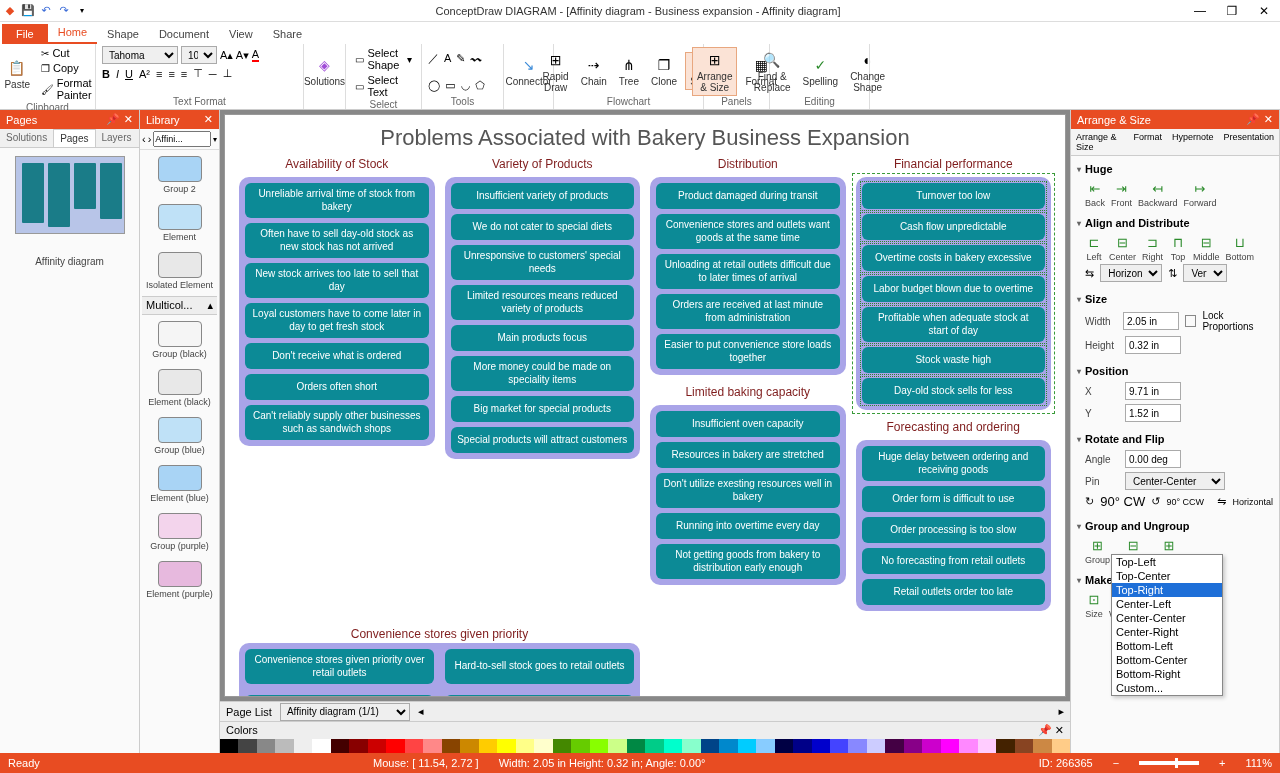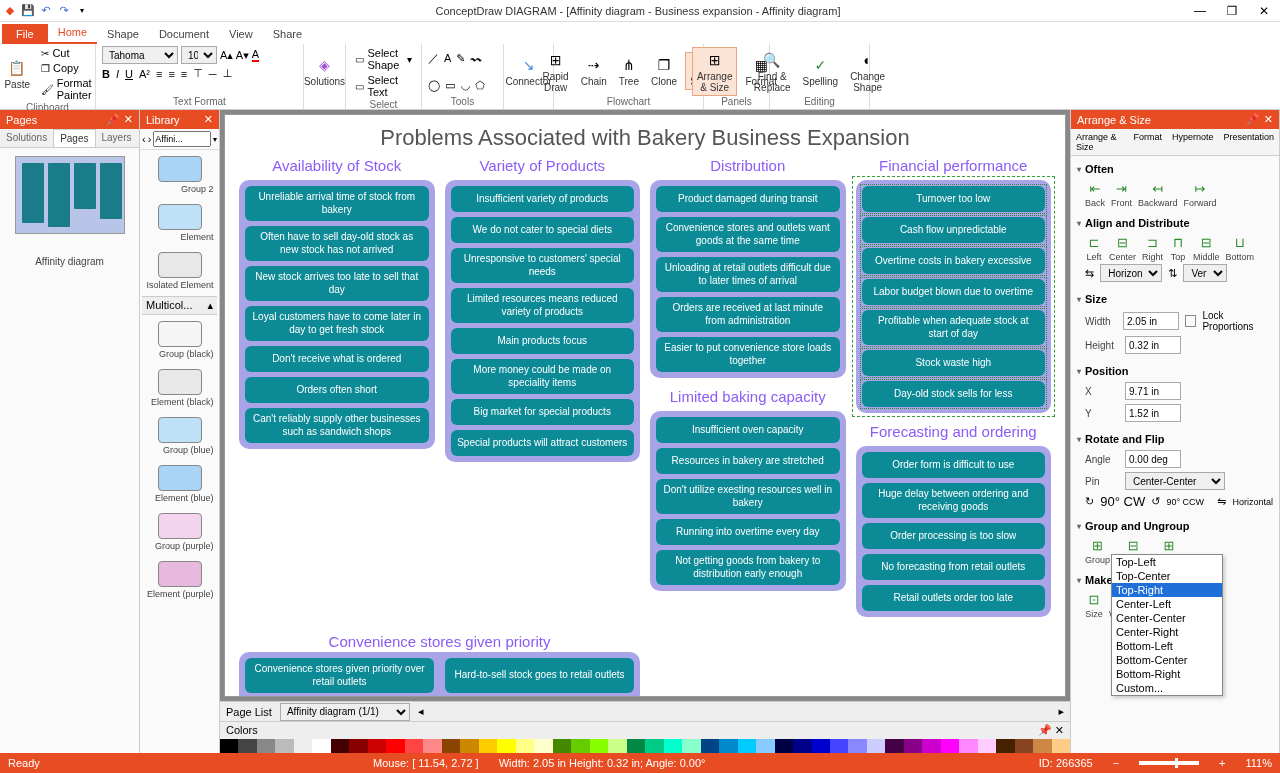--- a/index.html
+++ b/index.html
@@ -32,30 +32,30 @@
 .panel-tabs{display:flex;border-bottom:1px solid #ccc;background:#f0f0f0}
 .panel-tabs .ptab{padding:3px 6px;font-size:10px;cursor:pointer;color:#666}
 .panel-tabs .ptab.active{background:#fff;border:1px solid #ccc;border-bottom:none;color:#333}
 .pages-panel{width:140px}
 .pages-panel .thumb{margin:8px auto;width:110px;height:78px;border:1px solid #999;background:linear-gradient(#b8c5e8 0 100%);position:relative}
 .pages-panel .thumb-lbl{text-align:center;font-size:10px;color:#444;margin-top:14px}
 .lib-panel{width:80px}
 .lib-panel .libnav{display:flex;align-items:center;gap:2px;padding:2px;border-bottom:1px solid #ddd}
 .lib-panel .libnav input{flex:1;min-width:0;font-size:9px;height:16px}
 .lib-panel .items{flex:1;overflow:hidden;padding:2px;display:flex;flex-direction:column;gap:2px;align-items:center}
-.lib-item{width:68px;text-align:right;padding:4px 0}
+.lib-item{width:68px;text-align:center;padding:4px 0}
 .lib-item .shape{width:44px;height:26px;margin:0 auto 3px;border:1px solid #888;border-radius:4px}
 .lib-item .nm{font-size:9px;color:#444;line-height:1}
 .lib-cat{width:100%;background:#eee;padding:2px 4px;font-size:9px;display:flex;justify-content:space-between;border-top:1px solid #ccc;border-bottom:1px solid #ccc}
 .canvas-wrap{flex:1;display:flex;flex-direction:column;background:#888;overflow:hidden}
 .canvas{flex:1;background:#fff;margin:4px;overflow:hidden;position:relative;border:1px solid #999}
 .diagram-title{text-align:center;font-size:22px;color:#555;padding:10px 0 6px;font-weight:400}
 .cols{display:flex;gap:10px;padding:0 14px;align-items:flex-start}
 .col{flex:1;display:flex;flex-direction:column;gap:4px}
-.col-hdr{text-align:center;font-size:15px;color:#8b5cf6;margin-bottom:2px}
+.col-hdr{text-align:center;font-size:12px;color:#7f1d1d;margin-bottom:2px}
 .groupbox{background:#a9a4e8;border-radius:10px;padding:6px 6px;display:flex;flex-direction:column;gap:5px;margin-bottom:6px}
 .groupbox.selected{position:relative}
 .groupbox.selected::before{content:"";position:absolute;inset:-4px;border:1px dashed #3a9b3a;pointer-events:none}
 .card{background:#0c8a96;color:#fff;border-radius:6px;padding:5px 6px;text-align:center;font-size:10px;line-height:1.25;min-height:26px;display:flex;align-items:center;justify-content:center}
 .card.sel{position:relative}
 .card.sel::after{content:"";position:absolute;inset:-2px;border:1px dotted #2b8a2b}
 .pagelist{height:20px;background:#eee;border-top:1px solid #ccc;display:flex;align-items:center;gap:8px;padding:0 6px;font-size:10px}
 .colors-hdr{height:18px;background:#eee;border-top:1px solid #ccc;padding:2px 6px;font-size:10px;display:flex;justify-content:space-between}
 .colors-row{height:14px;display:flex}
 .colors-row span{flex:1}
@@ -386,22 +386,22 @@
               <div class="card sel">Turnover too low</div>
               <div class="card sel">Cash flow unpredictable</div>
               <div class="card sel">Overtime costs in bakery excessive</div>
               <div class="card sel">Labor budget blown due to overtime</div>
               <div class="card sel">Profitable when adequate stock at start of day</div>
               <div class="card sel">Stock waste high</div>
               <div class="card sel">Day-old stock sells for less</div>
             </div>
             <div class="col-hdr">Forecasting and ordering</div>
             <div class="groupbox">
+              <div class="card">Huge delay between ordering and receiving goods</div>
               <div class="card">Order form is difficult to use</div>
-              <div class="card">Huge delay between ordering and receiving goods</div>
               <div class="card">Order processing is too slow</div>
               <div class="card">No forecasting from retail outlets</div>
               <div class="card">Retail outlets order too late</div>
             </div>
           </div>
           <div style="grid-column:1/3">
             <div class="col-hdr" style="text-align:center">Convenience stores given priority</div>
             <div class="groupbox" style="display:grid;grid-template-columns:1fr 1fr;gap:11px">
               <div class="card">Convenience stores given priority over retail outlets</div>
               <div class="card">Hard-to-sell stock goes to retail outlets</div>
@@ -481,21 +481,21 @@
         </span>
       </div>
     <div class="rp-tabs">
       <div class="ptab active">Arrange &amp; Size</div>
       <div class="ptab">Format</div>
       <div class="ptab">Hypernote</div>
       <div class="ptab">Presentation</div>
     </div>
     <div class="rp-body">
       <div class="rp-sec">
-          <div class="rp-sec-hdr">Often</div>
+          <div class="rp-sec-hdr">Huge</div>
         <div class="rp-iconrow">
           <div class="rp-icon">
               <div class="ic">⇤</div>
               <div class="tx">Back</div>
             </div>
           <div class="rp-icon">
               <div class="ic">⇥</div>
               <div class="tx">Front</div>
             </div>
           <div class="rp-icon">

